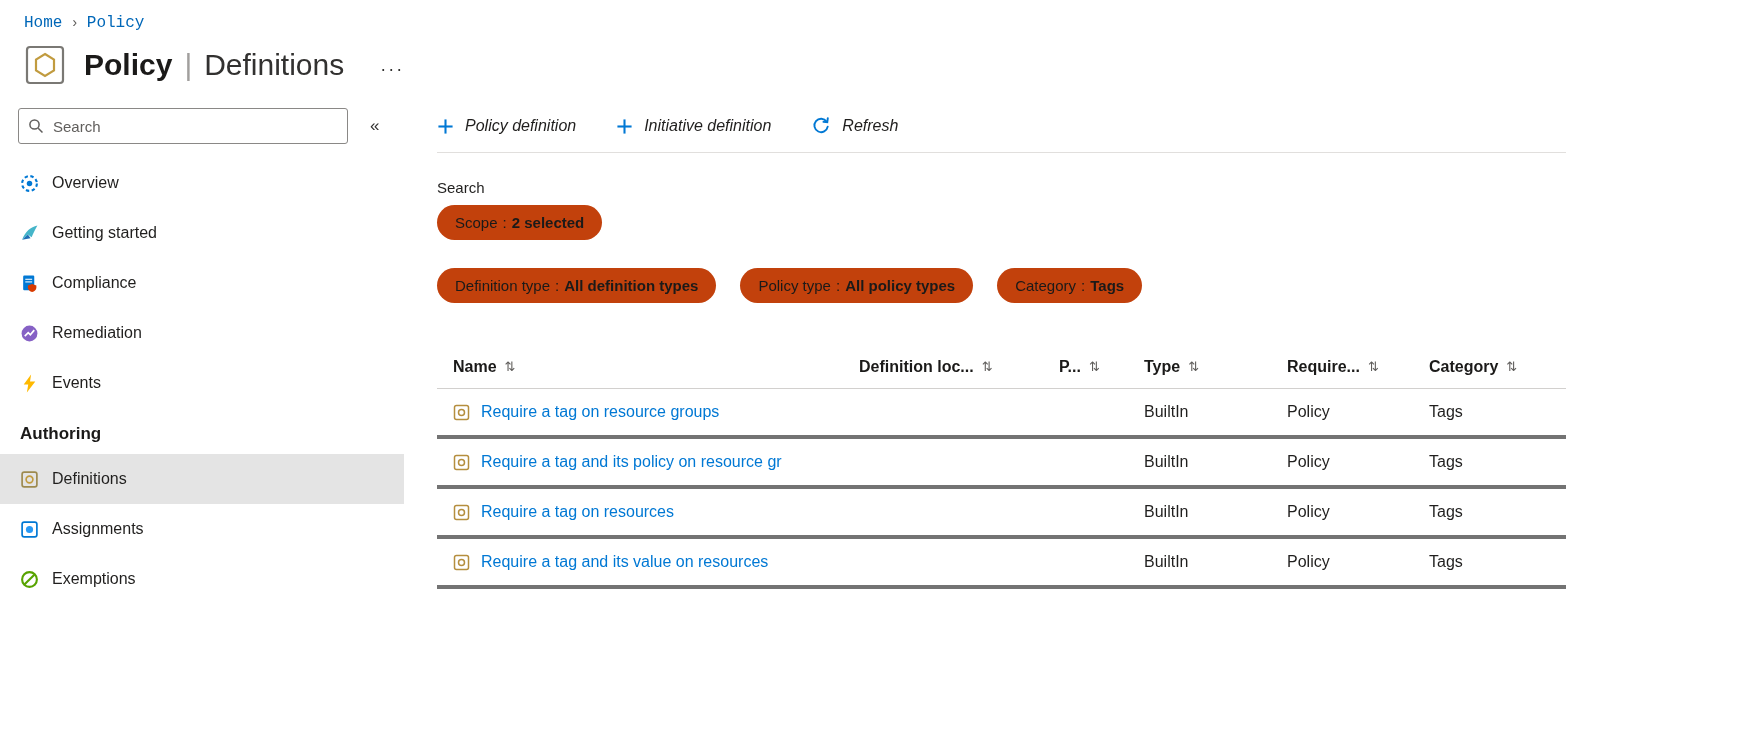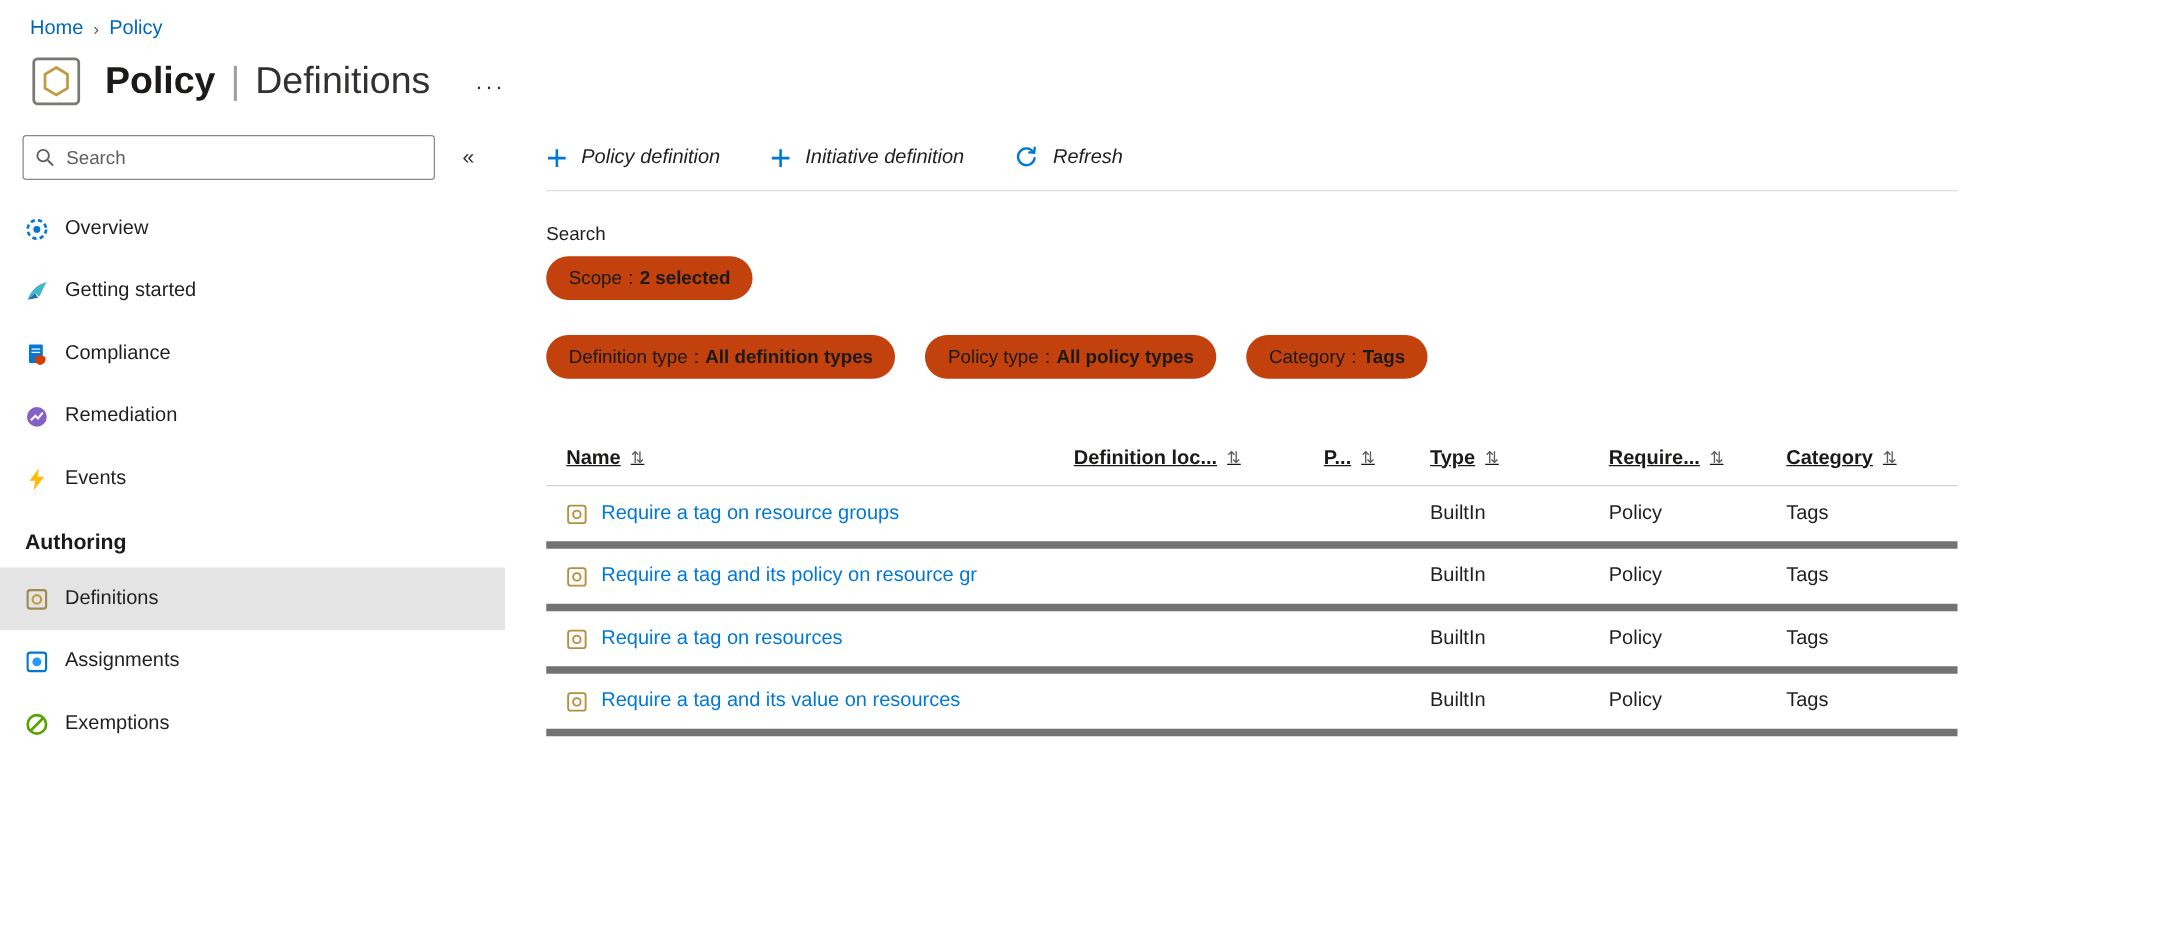--- a/index.html
+++ b/index.html
@@ -3,21 +3,21 @@
 <meta charset="utf-8">
 <style>
   * { box-sizing: border-box; }
   html,body { margin:0; padding:0; }
   body {
     width:1742px; height:743px; overflow:hidden;
     background:#ffffff; color:#201f1e;
     font-family:"Liberation Sans", sans-serif;
   }
   
-  .breadcrumb { padding:14px 0 0 24px; font-size:16px; display:flex; align-items:center; gap:8px; }
+  .breadcrumb { padding:14px 0 0 24px; font-size:16px; display:flex; align-items:center; gap:8px;font-family:Liberation Mono, monospace; }
   .crumb { color:#0067b8; cursor:pointer; text-decoration:none; }
   .crumb-sep { color:#605e5c; font-size:14px; }
   
   .titlebar { display:flex; align-items:center; padding:12px 0 0 24px; }
   .title-icon { width:42px; height:42px; margin-right:18px; flex:0 0 auto; }
   .page-title { font-size:30px; display:flex; align-items:baseline; }
   .title-main { font-weight:700; color:#1b1a19; }
   .title-div { color:#a19f9d; font-weight:300; margin:0 12px; }
   .title-sub { font-weight:400; color:#323130; }
   .more-btn { margin-left:36px; font-size:18px; color:#323130; letter-spacing:2px; cursor:pointer; line-height:1; padding-top:8px; }
@@ -43,24 +43,24 @@
   .filter-row1 { display:flex; align-items:center; gap:27px; margin-top:9px; }
   .content-search { width:346px; height:35px; background:#eff6fc; border:1px solid #9cb8d3; display:flex; align-items:center; padding:0 11px; }
   .content-search input { background:transparent; border:none; outline:none; font-size:16px; width:100%; color:#201f1e; font-family:inherit; }
   .pill { background:#c2410c; border-radius:18px; height:35px; display:inline-flex; align-items:center; padding:0 18px; font-size:15px; gap:5px; cursor:pointer; color:#1b1a19; white-space:nowrap; border:none; font-family:inherit; }
   .pill .pill-value { font-weight:700; }
   .pill-row2 { display:flex; gap:24px; margin-top:28px; }
   
   .table { margin-top:42px; }
   .tr { display:grid; grid-template-columns:422px 200px 85px 143px 142px 1fr; align-items:center; }
   .thead { height:44px; border-bottom:1px solid #d2d0ce; font-size:16px; font-weight:700; color:#1b1a19; }
-  .th { display:flex; cursor:pointer;text-decoration:underline; }
+  .th { display:flex; align-items:center; cursor:pointer; }
   .th-name { padding-left:16px; }
   .sort { color:#605e5c; font-weight:400; margin-left:8px; font-size:13px; }
-  .row { height:50px; border-bottom:6px solid #737373; font-size:16px; }
+  .row { height:50px; border-bottom:4px solid #737373; font-size:16px; }
   .name-cell { display:flex; align-items:center; gap:11px; padding-left:16px; overflow:hidden; white-space:nowrap; }
   .name-link { color:#0078d4; cursor:pointer; overflow:hidden; white-space:nowrap; }
   .row-icon { width:17px; height:17px; flex:0 0 auto; }
   .cell { color:#201f1e; }
 </style>
 </head>
 <body>
 
 <div class="breadcrumb">
   <a class="crumb">Home</a>

